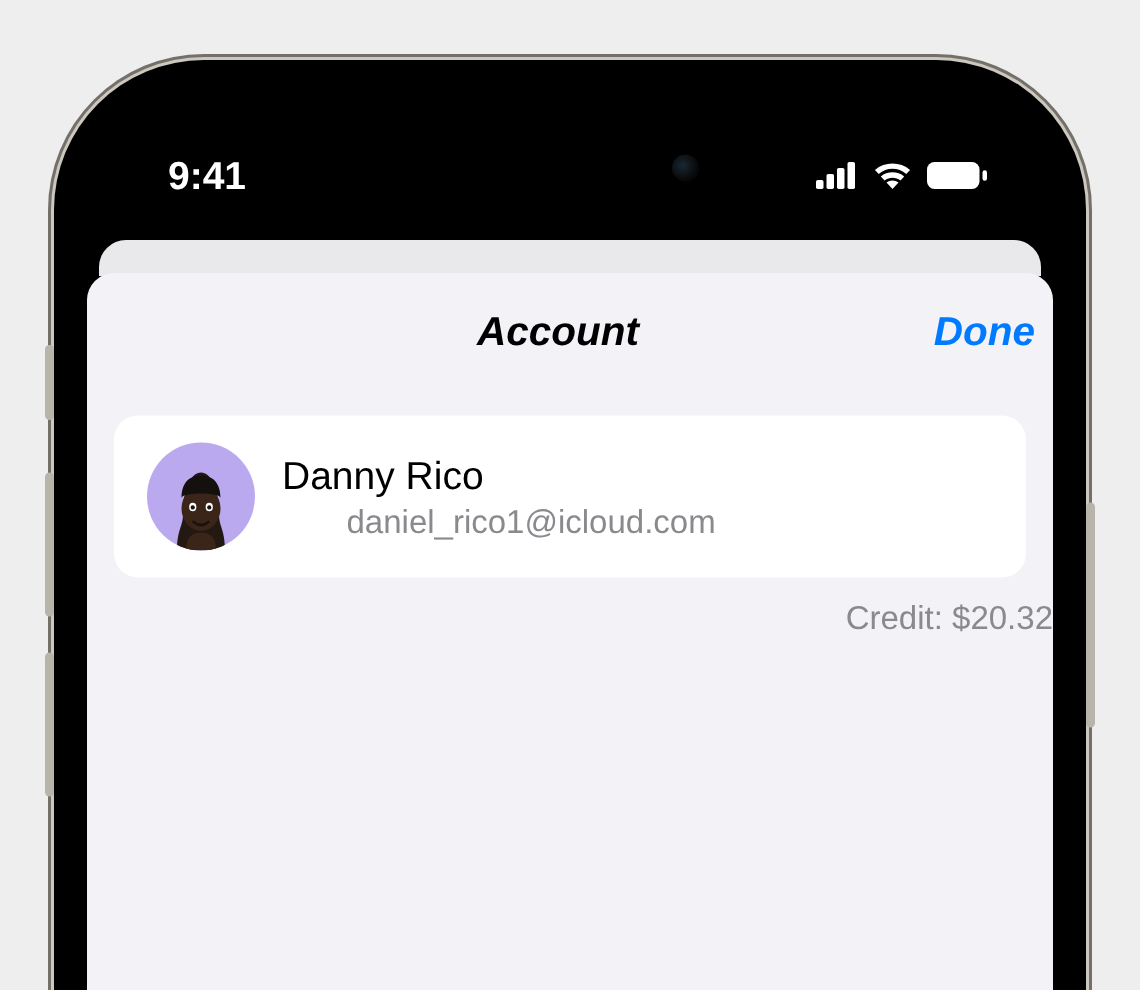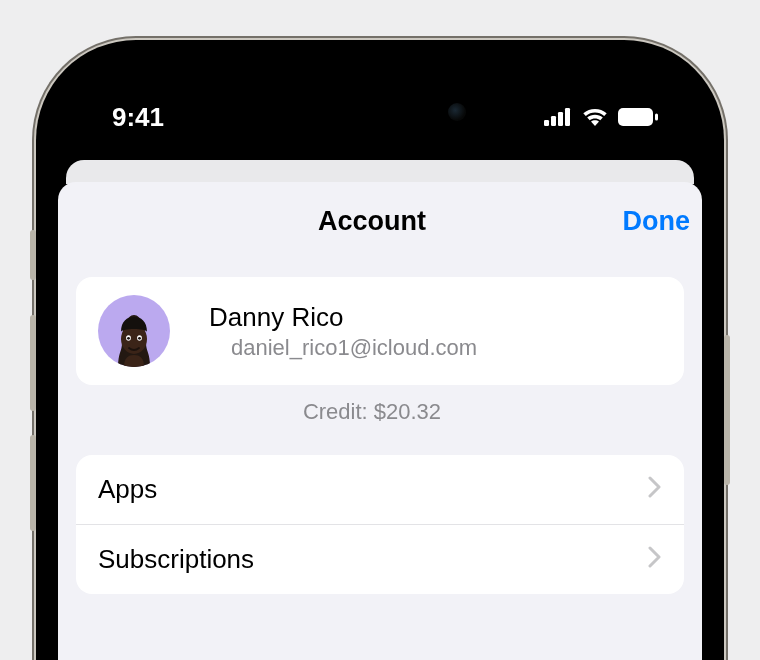--- a/index.html
+++ b/index.html
@@ -79,20 +79,21 @@
       margin: -2px 2px 0 2px;
       padding: 0;
       min-height: 500px;
     }
     .nav {
       display: flex;
       align-items: flex-start;
       justify-content: center;
       padding: 24px 24px 40px 8px;
       position: relative;
+      font-style: italic;
     }
     .nav-title {
       font-size: 27px;
       font-weight: 600;
       color: #000;
     }
     .nav-done {
       position: absolute;
       right: 12px;
       top: 24px;
@@ -111,27 +112,27 @@
       gap: 18px;
       padding: 18px 22px;
     }
     .avatar {
       width: 72px; height: 72px; border-radius: 50%;
       background: #bba9ef;
       display: flex; align-items: flex-end; justify-content: center;
       overflow: hidden;
       flex-shrink: 0;
     }
-    .name { font-size: 26px; font-weight: 400; color: #000; margin-left: 21px; }
+    .name { font-size: 26px; font-weight: 400; color: #000; }
     .email { font-size: 22px; color: #8a8a8e; margin-top: 2px; margin-left: 43px; }
     .credit {
-      text-align: center;
+      text-align: right;
       color: #8a8a8e;
       font-size: 22px;
-      padding: 14px 16px 30px 0;
+      padding: 14px 0 30px 0;
     }
     .row {
       display: flex;
       justify-content: space-between;
       align-items: center;
       padding: 19px 22px;
       font-size: 26px;
       color: #000;
       border-bottom: 1px solid #e3e3e6;
     }
@@ -214,33 +215,15 @@
           </div>
           <div>
             <div class="name">Danny Rico</div>
             <div class="email">daniel_rico1@icloud.com</div>
           </div>
         </div>
       </div>
 
       <div class="credit">Credit: $20.32</div>
 
-      <div class="card">
-        <div class="row">
-          <span>Apps</span>
-          <span class="chevron">
-            <svg width="14" height="22" viewBox="0 0 14 22">
-                <path d="M2 2 L11 11 L2 20" stroke="#c6c6c8" stroke-width="3" fill="none" stroke-linecap="round" stroke-linejoin="round"></path>
-              </svg>
-          </span>
-        </div>
-        <div class="row">
-          <span>Subscriptions</span>
-          <span class="chevron">
-            <svg width="14" height="22" viewBox="0 0 14 22">
-                <path d="M2 2 L11 11 L2 20" stroke="#c6c6c8" stroke-width="3" fill="none" stroke-linecap="round" stroke-linejoin="round"></path>
-              </svg>
-          </span>
-        </div>
-      </div>
     </div>
   </div>
 </div>
 
 </body></html>

